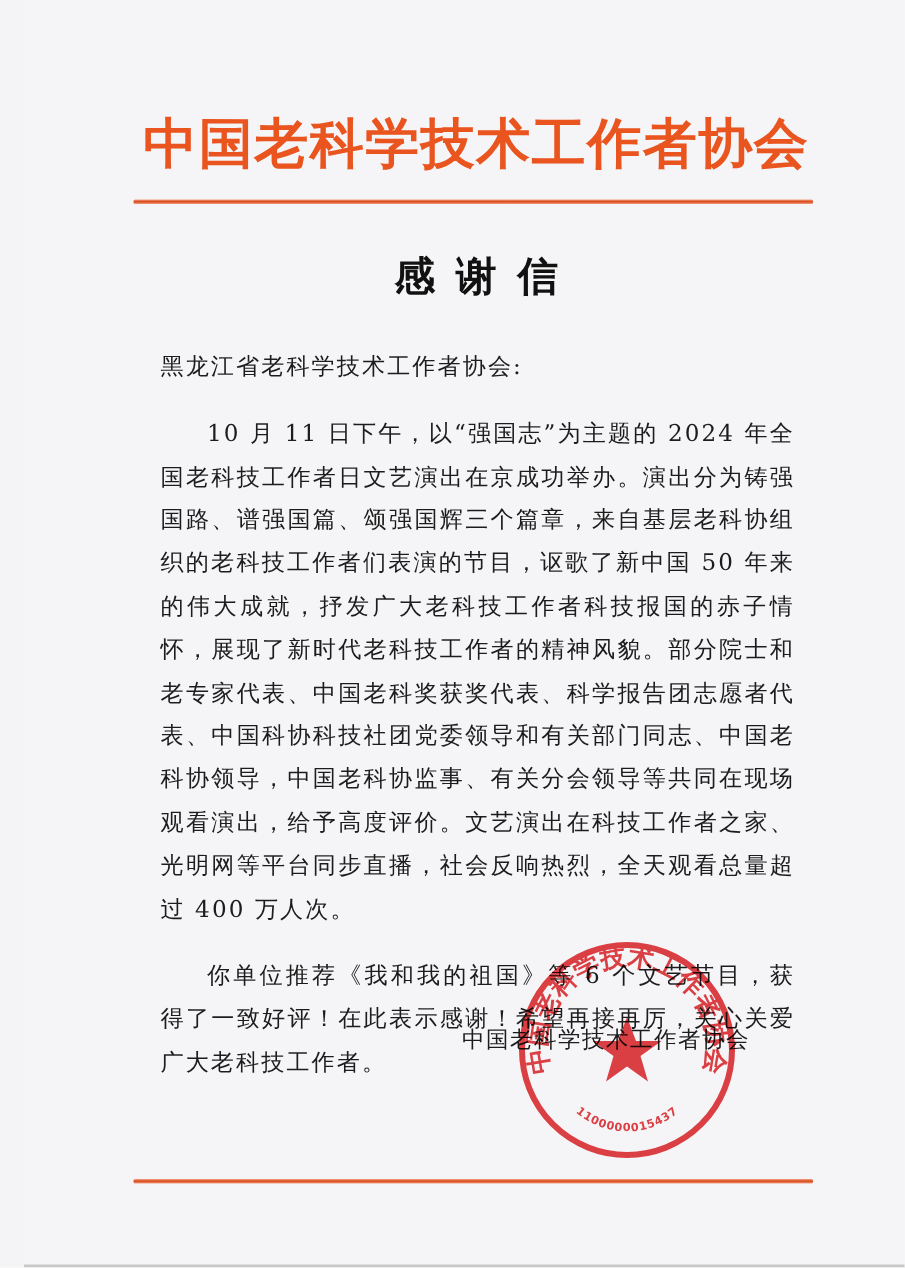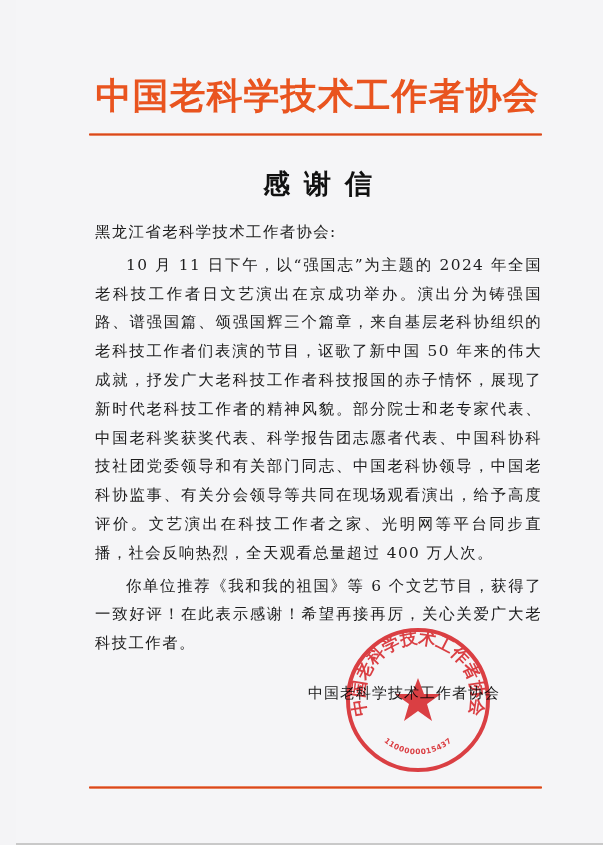--- a/index.html
+++ b/index.html
@@ -42,21 +42,21 @@
       color: #111;
     }
     .body-text {
       position: absolute; left: 75px; width: 455px; top: 214px;
       font-size: 15.4px;
       line-height: 28.8px;
       letter-spacing: 1.4px;
       text-align: justify;
       color: #1c1c1c;
     }
-    .body-text p { margin: 4px; }
+    .body-text p { margin: 16px; }
     .salutation { text-indent: 0; }
     .para { text-indent: 31px; }
     .signature {
       position: absolute; left: 268px; width: 240px; top: 680px;
       text-align: center;
       font-size: 15px; line-height: 27px;
       letter-spacing: 1px;
       color: #1c1c1c;
       z-index: 3;
     }

